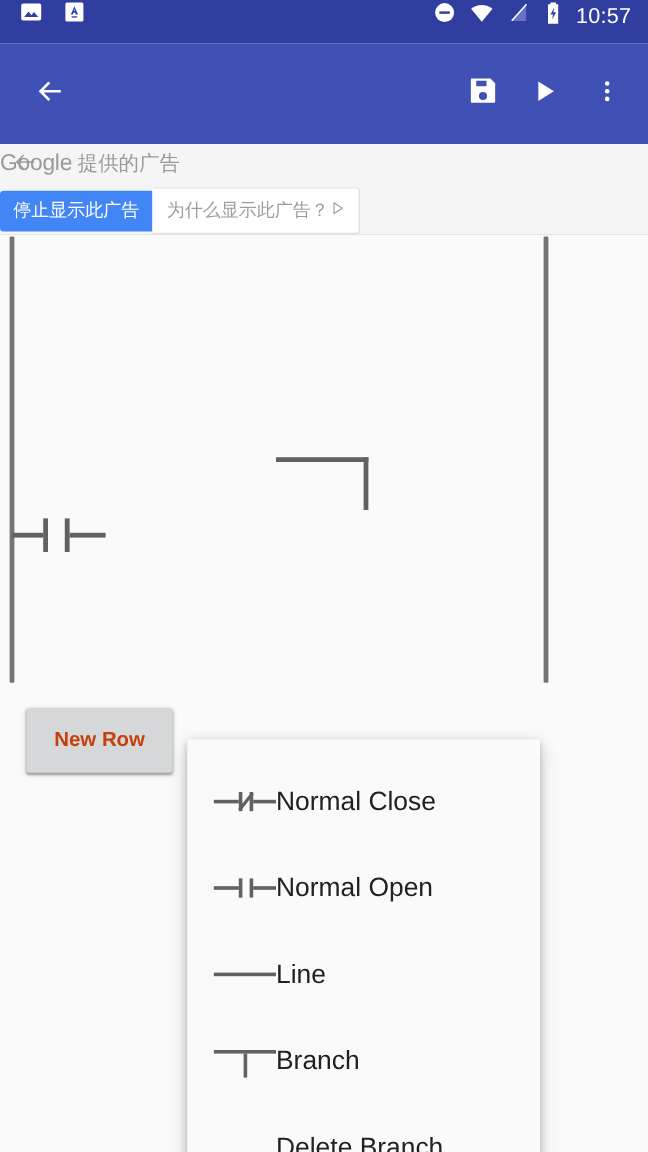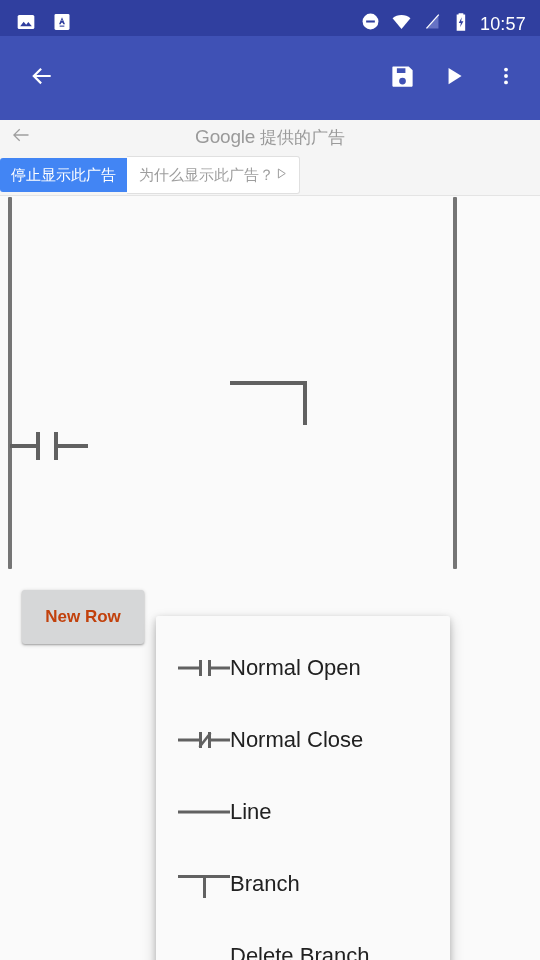--- a/index.html
+++ b/index.html
@@ -13,21 +13,21 @@
     position: relative;
     width: 540px; height: 960px;
     background: #fafafa;
   }
 
   
   .statusbar {
     position: absolute; top: 0; left: 0;
     width: 540px; height: 36px;
     background: #303f9f;
-    display: flex; align-items: flex-end;
+    display: flex; align-items: flex-start;
   }
   .sb-left { display: flex; align-items: center; gap: 16px; padding-left: 16px; }
   .sb-right { display: flex; align-items: center; gap: 11px; margin-left: auto; padding-right: 14px; }
   .sb-icon { display: block; }
   .sb-clock {
     color: #ffffff; font-size: 18px; font-weight: 400;
     letter-spacing: .2px; line-height: 1;
   }
 
   
@@ -64,21 +64,21 @@
     background: #f5f5f5;
     border-bottom: 1px solid #e4e4e4;
   }
   .ad-back {
     position: absolute; left: 6px; top: 2px;
     width: 30px; height: 30px;
     display: flex; align-items: center; justify-content: center;
   }
   .ad-head {
     position: absolute; top: 3px; left: 0; width: 540px;
-    text-align: center; font-size: 17px; color: #9a9a9a;
+    font-size: 17px; color: #9a9a9a;
     line-height: 28px; white-space: nowrap;
   }
   .ad-head .g-word { color: #9a9a9a; font-size: 19px; letter-spacing: -.2px; }
   .ad-buttons {
     position: absolute; top: 36px; left: 0; width: 540px;
     display: flex; align-items: center;
   }
   .ad-btn-stop {
     background: #4285f4; color: #ffffff;
     font-size: 15px; line-height: 1;
@@ -277,36 +277,36 @@
 
     <div class="menu">
 
       <div class="menu-item">
         <span class="menu-icon">
           <svg width="52" height="26" viewBox="0 0 52 26">
             <rect x="0" y="11.5" width="21" height="3" fill="#616161"></rect>
             <rect x="21" y="5" width="3" height="16" fill="#616161"></rect>
             <rect x="30" y="5" width="3" height="16" fill="#616161"></rect>
             <rect x="33" y="11.5" width="19" height="3" fill="#616161"></rect>
-          </svg>
-        </span>
-        <span class="menu-label">Normal Open</span>
+            <path d="M21.5 20L32.5 6" stroke="#616161" stroke-width="2.6" fill="none"></path>
+          </svg>
+        </span>
+        <span class="menu-label">Normal Close</span>
       </div>
 
       <div class="menu-item">
         <span class="menu-icon">
           <svg width="52" height="26" viewBox="0 0 52 26">
             <rect x="0" y="11.5" width="21" height="3" fill="#616161"></rect>
             <rect x="21" y="5" width="3" height="16" fill="#616161"></rect>
             <rect x="30" y="5" width="3" height="16" fill="#616161"></rect>
             <rect x="33" y="11.5" width="19" height="3" fill="#616161"></rect>
-            <path d="M21.5 20L32.5 6" stroke="#616161" stroke-width="2.6" fill="none"></path>
-          </svg>
-        </span>
-        <span class="menu-label">Normal Close</span>
+          </svg>
+        </span>
+        <span class="menu-label">Normal Open</span>
       </div>
 
       <div class="menu-item">
         <span class="menu-icon">
           <svg width="52" height="26" viewBox="0 0 52 26">
             <rect x="0" y="11.5" width="52" height="3" fill="#616161"></rect>
           </svg>
         </span>
         <span class="menu-label">Line</span>
       </div>

